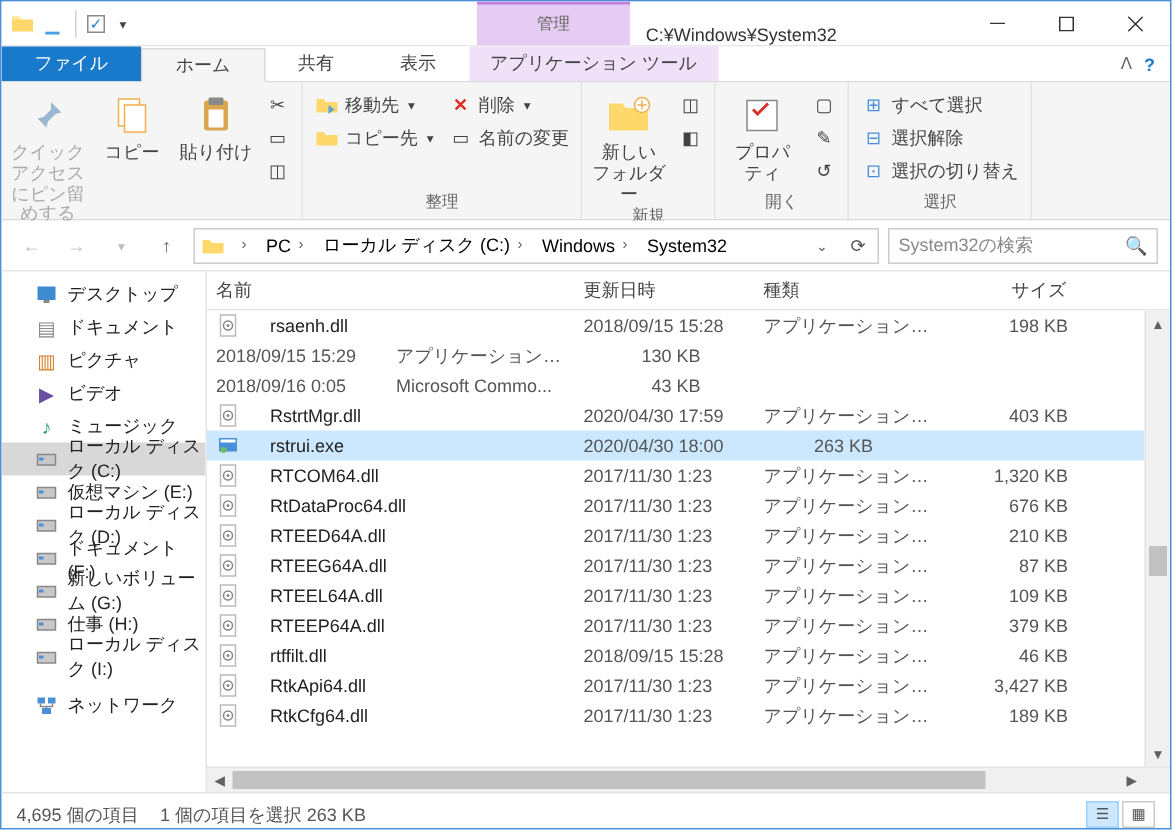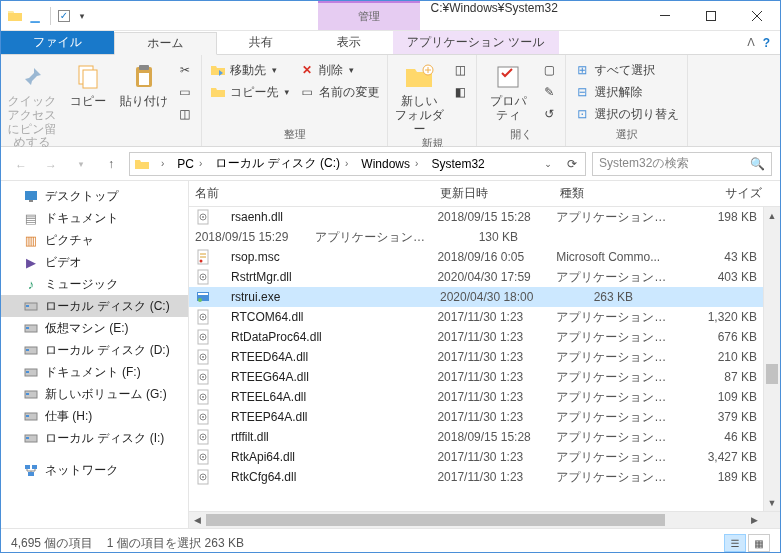--- a/index.html
+++ b/index.html
@@ -4,25 +4,25 @@
 <style>
 *{box-sizing:border-box;margin:0;padding:0;font-family:"Yu Gothic UI","Meiryo",sans-serif;font-size:12px;user-select:none}
 body{width:781px;height:553px;background:#fff;border:1px solid #4a8fd8;overflow:hidden;display:flex;flex-direction:column}
 .titlebar{height:30px;display:flex;align-items:center;background:#fff;border-bottom:1px solid #e5e5e5}
 .qat{display:flex;align-items:center;gap:4px;padding:0 6px}
 .qat .ico{width:16px;height:16px;display:flex;align-items:center;justify-content:center}
 .qat-sep{width:1px;height:18px;background:#d0d0d0;margin:0 3px}
 .ctx-tab-wrap{flex:1;display:flex;justify-content:center;align-items:stretch;height:100%}
 .ctx-tab{background:#e6ccf2;border-top:2px solid #c080e0;padding:0 40px;display:flex;flex-direction:column;align-items:center;justify-content:center;line-height:1.1}
 .ctx-tab .l1{font-size:11px;color:#666}
-.title-text{position:absolute;left:50%;transform:translateX(40px);top:1px;font-size:12px;color:#333}
+.title-text{position:absolute;left:50%;transform:translateX(40px);top:16px;font-size:12px;color:#333}
 .wnd-btns{display:flex}
 .wnd-btn{width:46px;height:30px;display:flex;align-items:center;justify-content:center;color:#333}
 .tabs{height:24px;display:flex;align-items:stretch;background:#fff;border-bottom:1px solid #dadada}
-.tab{padding:0 32px;display:flex;align-items:center;color:#444}
+.tab{padding:0 22px;display:flex;align-items:center;color:#444}
 .tab.file{background:#1979ca;color:#fff}
 .tab.active{border:1px solid #dadada;border-bottom:1px solid #f5f5f5;background:#f5f5f5;position:relative;top:1px}
 .ctx-sub{background:#f0e0f8;padding:0 14px;display:flex;align-items:center;color:#444}
 .rb-help{margin-left:auto;padding:0 10px;display:flex;align-items:center;gap:8px;color:#666}
 .ribbon{height:92px;background:#f5f5f5;border-bottom:1px solid #dadada;display:flex}
 .rgroup{display:flex;flex-direction:column;border-right:1px solid #e3e3e3;padding:2px 4px}
 .rgroup .body{flex:1;display:flex;align-items:flex-start;gap:2px}
 .rgroup .lbl{text-align:center;font-size:11px;color:#666;padding-bottom:2px}
 .rbtn-lg{width:54px;display:flex;flex-direction:column;align-items:center;justify-content:flex-start;padding-top:4px;gap:2px;text-align:center;line-height:1.15;color:#444}
 .rbtn-lg .ic{width:32px;height:32px;display:flex;align-items:center;justify-content:center}
@@ -32,21 +32,21 @@
 .rbtn-sm .ic{width:16px;height:16px;display:flex;align-items:center;justify-content:center}
 .addr{height:34px;display:flex;align-items:center;gap:6px;padding:0 8px;background:#fff;border-bottom:1px solid #e5e5e5}
 .nav-arrow{width:24px;height:24px;display:flex;align-items:center;justify-content:center;color:#555;border-radius:2px}
 .nav-arrow.dis{color:#bbb}
 .addr-box{flex:1;height:24px;border:1px solid #ccc;display:flex;align-items:center;padding:0 2px;gap:2px}
 .crumb{display:flex;align-items:center;height:100%;padding:0 4px;gap:2px}
 .crumb .chev{font-size:10px;color:#666;padding:0 3px}
 .addr-ref{width:22px;display:flex;align-items:center;justify-content:center;color:#555}
 .search-box{width:180px;height:24px;border:1px solid #ccc;display:flex;align-items:center;padding:0 6px;color:#888;justify-content:space-between}
 .content{flex:1;display:flex;min-height:0}
-.sidebar{width:188px;border-right:1px solid #e5e5e5;overflow:hidden;padding-top:4px}
+.sidebar{width:137px;border-right:1px solid #e5e5e5;overflow:hidden;padding-top:4px}
 .sb-item{height:22px;display:flex;align-items:center;gap:6px;padding-left:22px;color:#222}
 .sb-item .ic{width:16px;height:16px;display:flex;align-items:center;justify-content:center}
 .sb-item.sel{background:#d8d8d8}
 .sb-group-gap{height:10px}
 .files{flex:1;display:flex;flex-direction:column;min-width:0}
 .cols{height:26px;display:flex;align-items:center;border-bottom:1px solid #e5e5e5;color:#444}
 .col{padding:0 6px;border-right:1px solid transparent;height:100%;display:flex;align-items:center}
 .c-name{width:245px}
 .c-date{width:120px}
 .c-type{width:130px}
@@ -460,30 +460,20 @@
             <div class="cell dt">2018/09/15 15:28</div>
             <div class="cell tp">アプリケーション拡張</div>
             <div class="cell sz">198 KB</div>
           </div>
           <div class="row">
             <div class="cell dt">2018/09/15 15:29</div>
             <div class="cell tp">アプリケーション拡張</div>
             <div class="cell sz">130 KB</div>
           </div>
           <div class="row">
-            <div class="cell nm">
-              <span class="ic">
-                <svg width="16" height="16">
-                  <rect x="3" y="1" width="10" height="14" fill="#fff" stroke="#bbb"></rect>
-                  <path d="M5 5h6M5 8h6" stroke="#d9a030"></path>
-                  <circle cx="6" cy="12" r="1.5" fill="#d93025"></circle>
-                </svg>
-              </span>
-              <span>rsop.msc</span>
-            </div>
             <div class="cell dt">2018/09/16 0:05</div>
             <div class="cell tp">Microsoft Commo...</div>
             <div class="cell sz">43 KB</div>
           </div>
           <div class="row">
             <div class="cell nm">
               <span class="ic">
                 <svg width="16" height="16">
                   <rect x="3" y="1" width="10" height="14" fill="#fff" stroke="#bbb"></rect>
                   <circle cx="8" cy="8" r="3" fill="none" stroke="#888"></circle>

